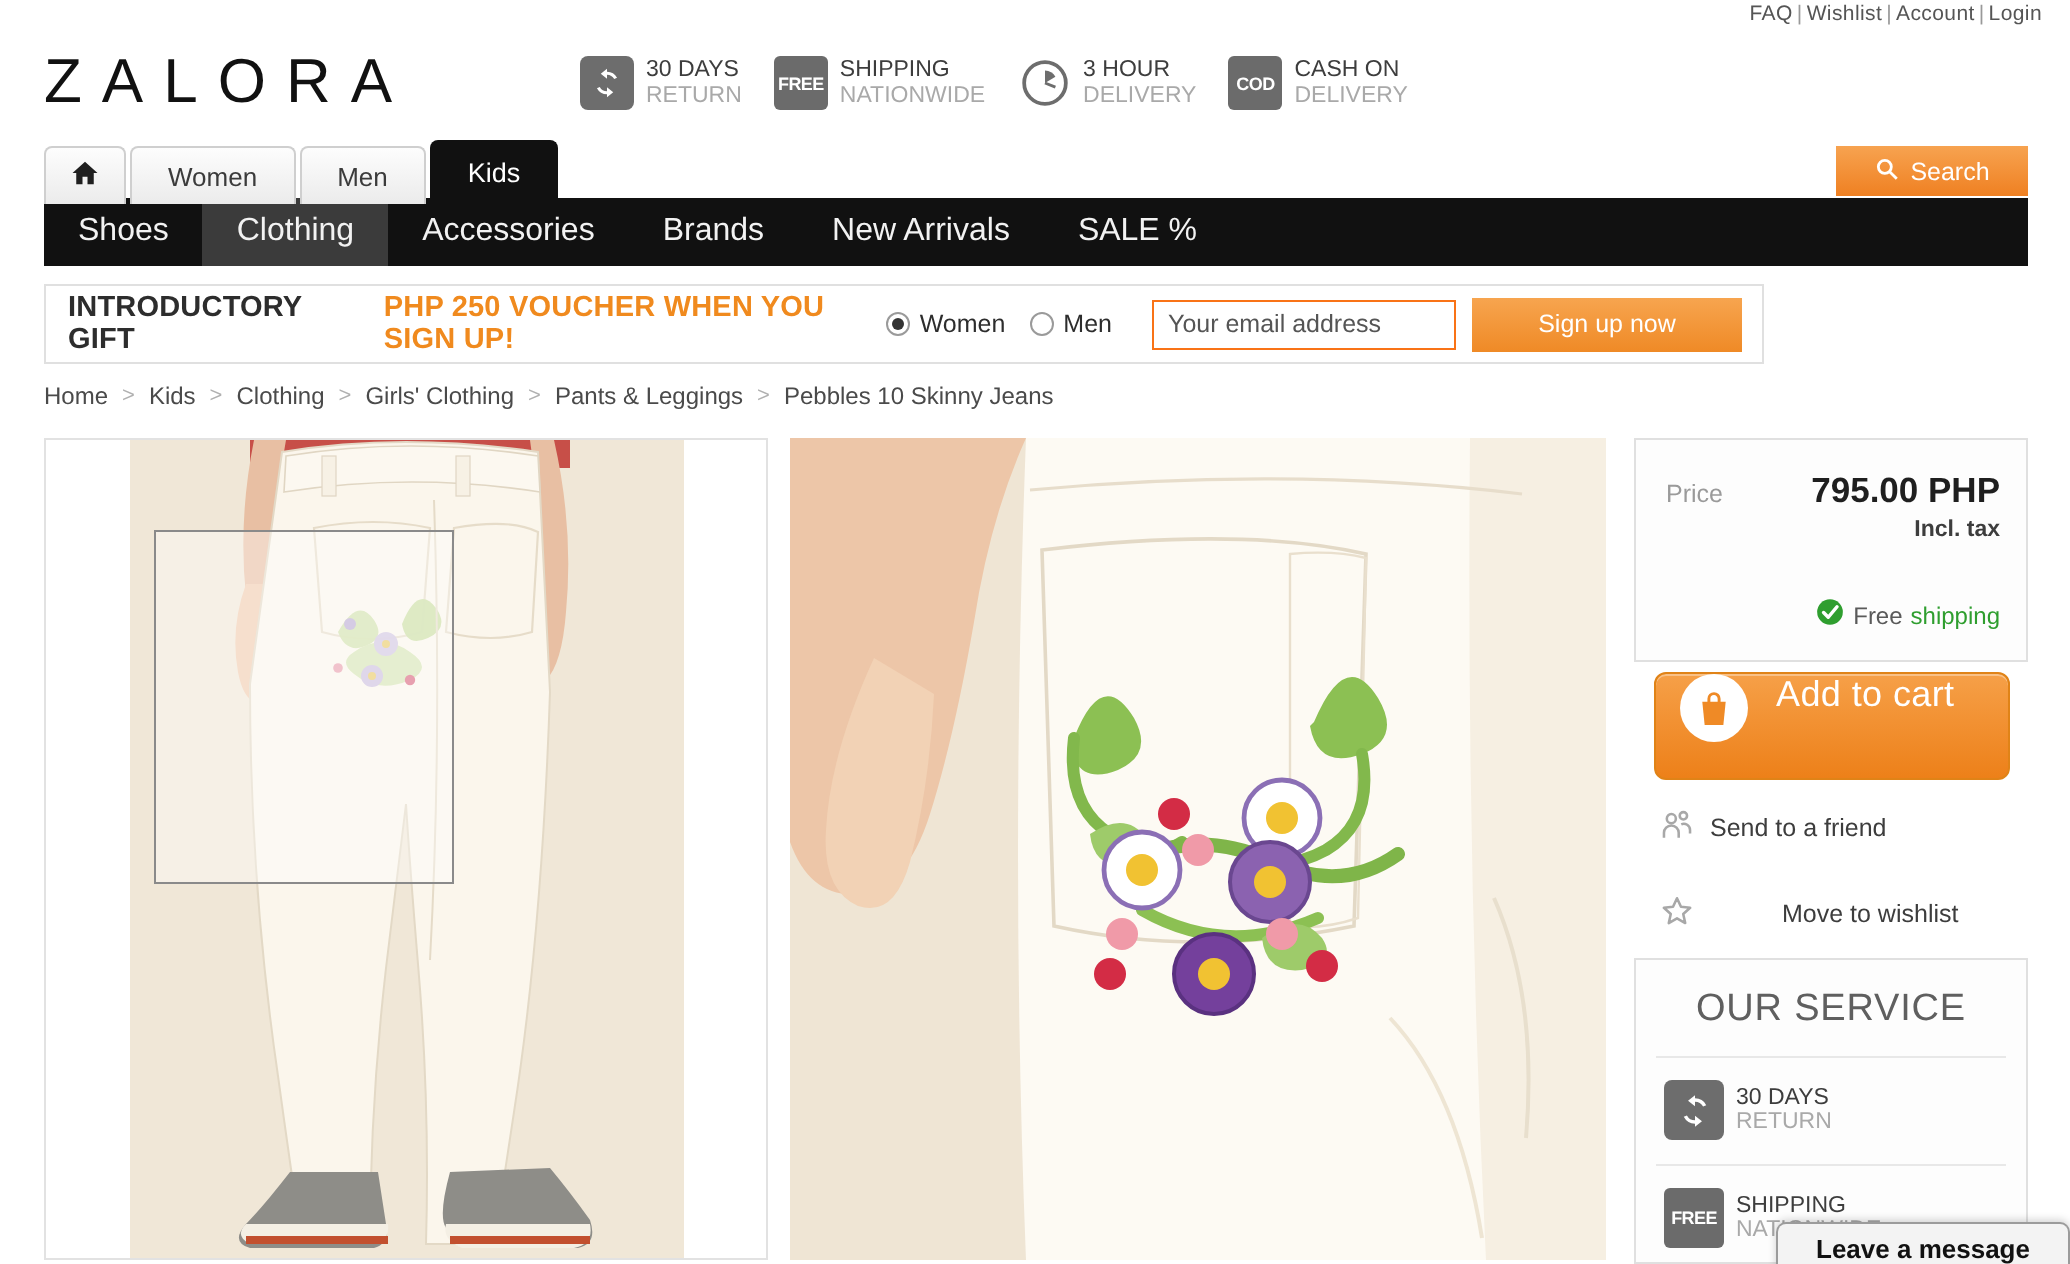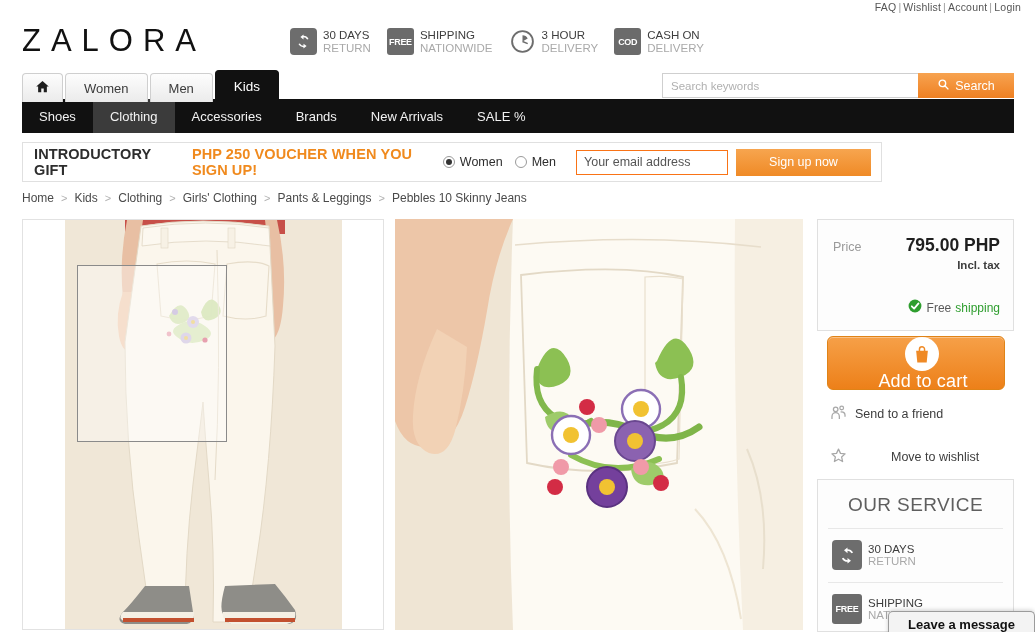--- a/index.html
+++ b/index.html
@@ -81,21 +81,21 @@
   }
   .home-icon { display: block; }
 
   
   .subnav {
     position: absolute; top: 99px; left: 22px; width: 992px; height: 34px;
     background: #111; display: flex; align-items: stretch;
   }
   .subnav-item {
     padding: 0 17px; display: flex; align-items: center;
-    font-size: 13px; color: #f2f2f2;
+    font-size: 16px; color: #f2f2f2;
   }
   .subnav-item.active { background: #3b3b3b; }
 
   
   .search-wrap { position: absolute; top: 73px; right: 21px; display: flex; height: 25px; z-index: 5; }
   .search-input {
     width: 256px; height: 25px; border: 1px solid #cfcfcf; border-right: none;
     padding: 0 8px; font-size: 11.5px; color: #8c8c8c;
     font-family: "Liberation Sans", sans-serif; outline: none; background: #fff;
   }
@@ -175,23 +175,22 @@
   .price-tax { position: absolute; right: 13px; top: 39px; font-size: 11.5px; font-weight: bold; color: #3d3d3d; }
   .free-ship { position: absolute; right: 13px; top: 79px; display: flex; align-items: center; font-size: 12px; }
   .tick { margin-right: 5px; display: block; }
   .fs-a { color: #5a5a5a; }
   .fs-b { color: #2f9e2f; margin-left: 4px; }
 
   .add-cart-btn {
     position: absolute; top: 336px; left: 827px; width: 178px; height: 54px;
     border: 1px solid #e08317; border-radius: 6px;
     background: linear-gradient(#f6a048, #ed8019);
-    display: flex; align-items: center; cursor: pointer;
+    display: flex; align-items: flex-start; cursor: pointer;
     box-shadow: inset 0 1px 0 rgba(255,255,255,.35);
-    flex-direction: column;
   }
   .bag-circle {
     width: 34px; height: 34px; border-radius: 50%; background: #fff;
     margin-left: 12px; display: flex; align-items: center; justify-content: center; flex: none;
   }
   .add-cart-label { color: #fff; font-size: 18px; margin-left: 14px; letter-spacing: .2px; }
 
   .side-link { position: absolute; left: 830px; display: flex; align-items: center; font-size: 12.5px; color: #3d3d3d; cursor: pointer; }
   .side-link .ic { margin-right: 8px; display: block; }
   .link-friend { top: 404px; }
@@ -293,21 +292,20 @@
   <div class="subnav">
     <div class="subnav-item">Shoes</div>
     <div class="subnav-item active">Clothing</div>
     <div class="subnav-item">Accessories</div>
     <div class="subnav-item">Brands</div>
     <div class="subnav-item">New Arrivals</div>
     <div class="subnav-item">SALE %</div>
   </div>
 
   <div class="search-wrap">
-    <input class="search-input" type="text" placeholder="Search keywords" style="">
     <button class="search-btn">
       <span class="mag">
         <svg width="13" height="13" viewBox="0 0 24 24" fill="none" stroke="#fff" stroke-width="2.6">
           <circle cx="10" cy="10" r="6"></circle>
           <path d="M14.5 14.5 L21 21"></path>
         </svg>
       </span>
       <span>Search</span>
     </button>
   </div>

